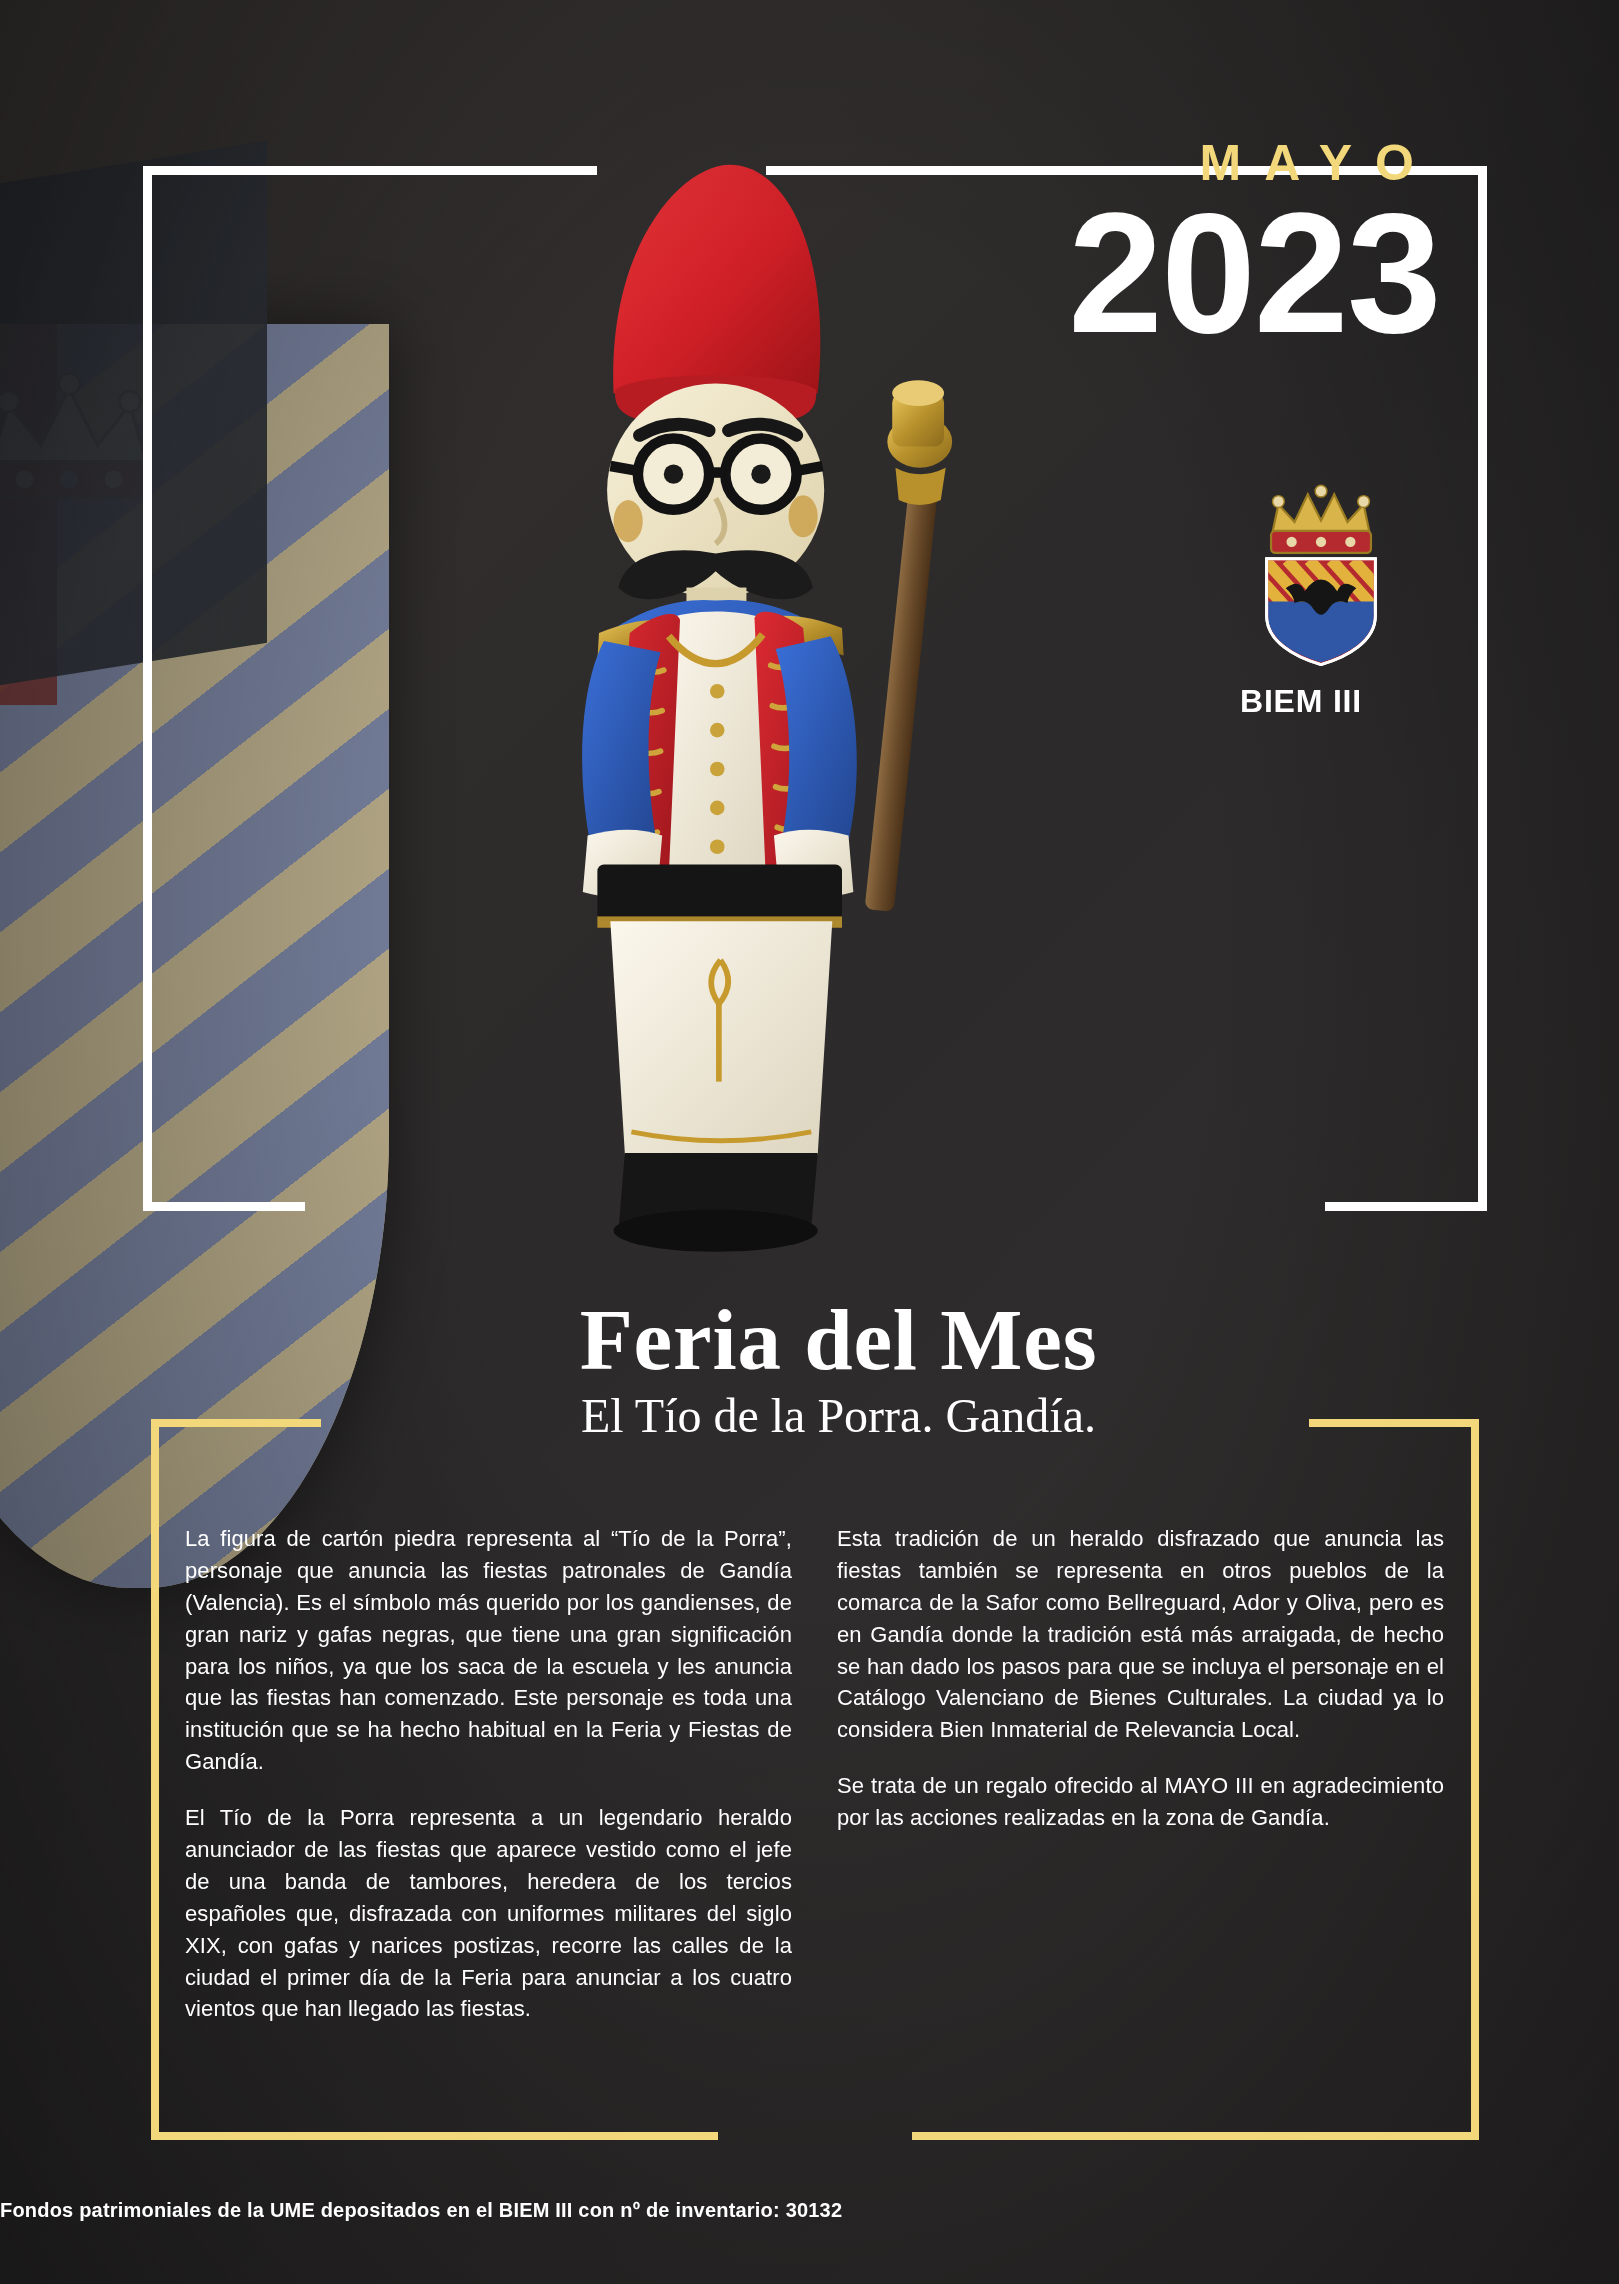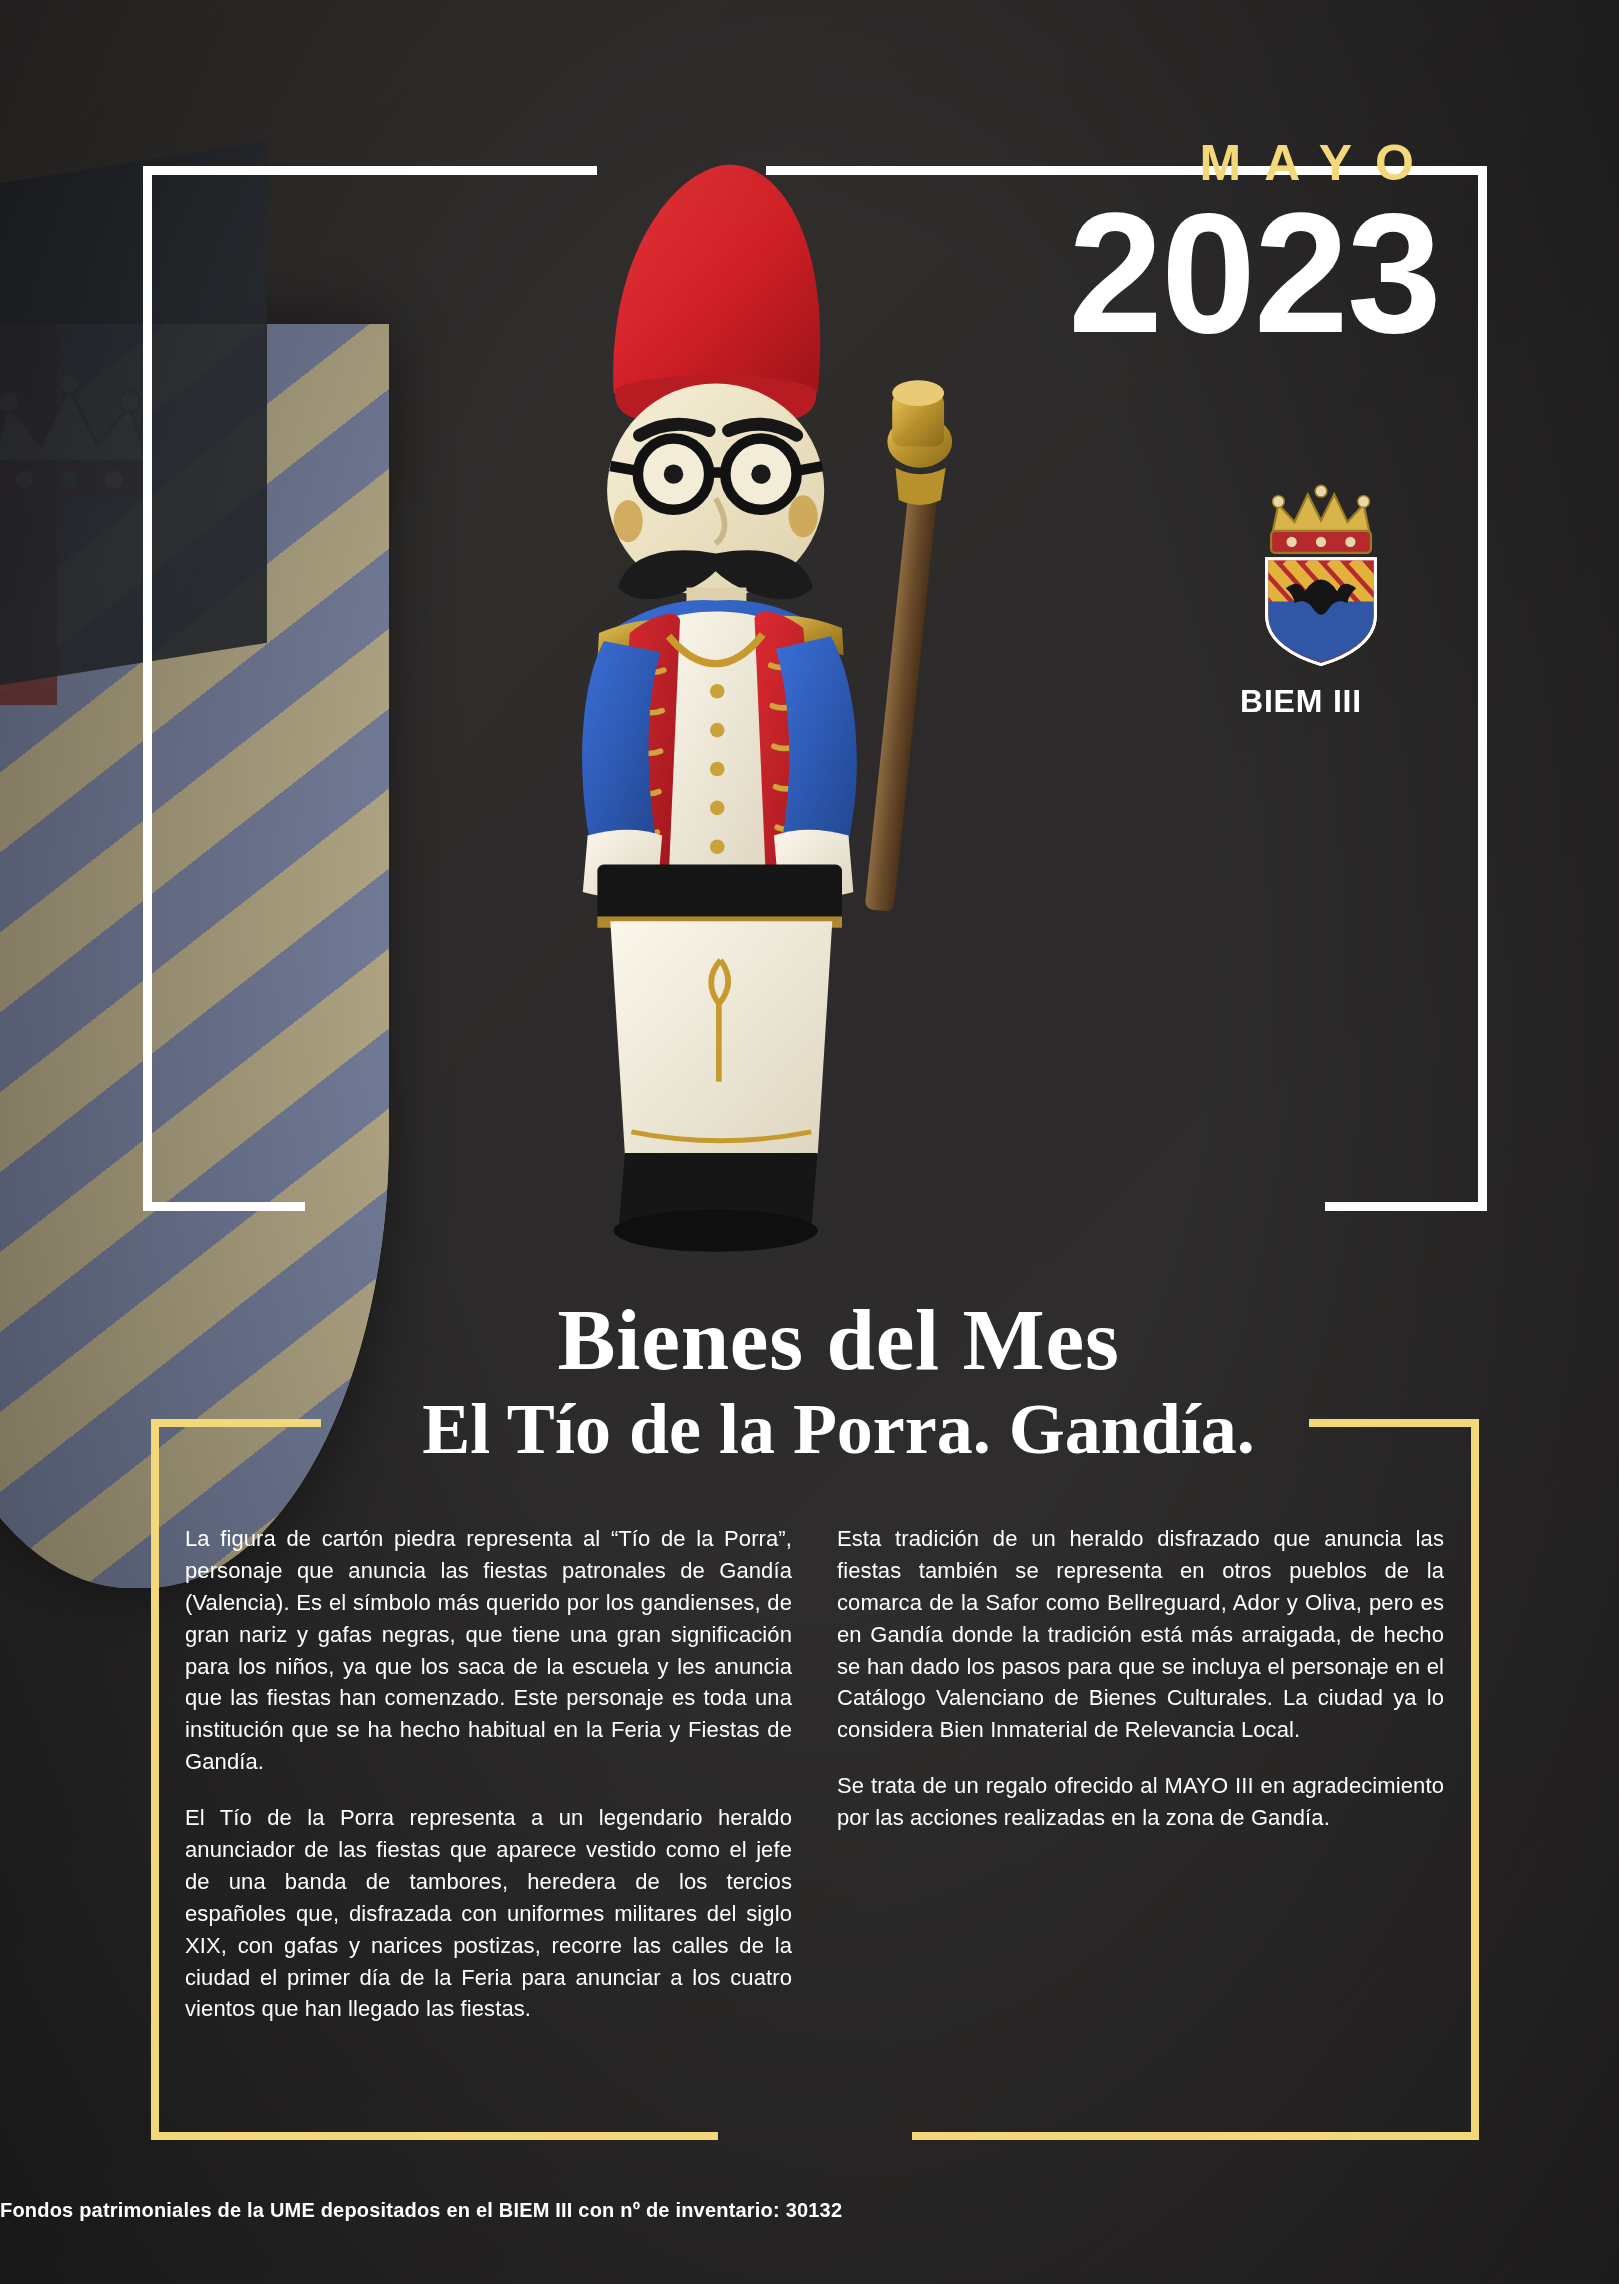--- a/index.html
+++ b/index.html
@@ -148,22 +148,22 @@
     font-family: "Liberation Serif", serif;
   }
   .title-main {
     font-size: 87px;
     font-weight: 700;
     letter-spacing: 0.8px;
     line-height: 1;
     margin-left: 57px;
   }
   .title-sub {
-    font-size: 72px;
-    font-weight: 700;
+    font-size: 48px;
+    font-weight: 400;
     margin-top: 4.9px;
     margin-left: 57px;
   }
 
   
   .bracket-bottom {
     position: absolute;
     left: 151px; top: 1419px;
     width: 1328px; height: 721px;
     pointer-events: none;
@@ -411,21 +411,21 @@
           </g>
           <path d="M30 184 L192 184 L192 200 L30 200 Z" fill="#e3b23c" opacity="0.0"></path>
         </g>
         <path d="M36 110 L184 110 L184 188 C184 222, 146 244, 110 254 C 74 244, 36 222, 36 188 Z" fill="none" stroke="#ffffff" stroke-width="4"></path>
       </g>
     </svg>
     <div class="emblem-title">BIEM III</div>
   </div>
 
   <div class="titles">
-    <div class="title-main">Bienes del Mes</div>
+    <div class="title-main">Feria del Mes</div>
     <div class="title-sub">El Tío de la Porra. Gandía.</div>
   </div>
 
   <div class="bracket-bottom">
     <div class="yb yb-t-left"></div>
     <div class="yb yb-t-right"></div>
     <div class="yb yb-l"></div>
     <div class="yb yb-r"></div>
     <div class="yb yb-b-left"></div>
     <div class="yb yb-b-right"></div>

